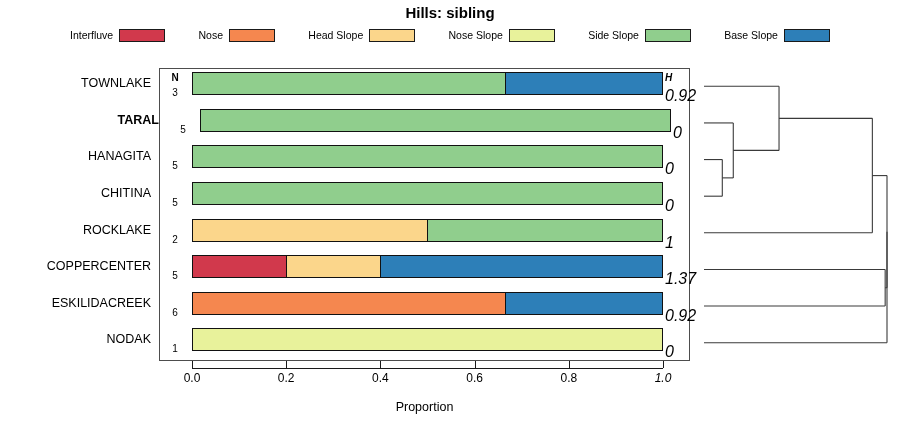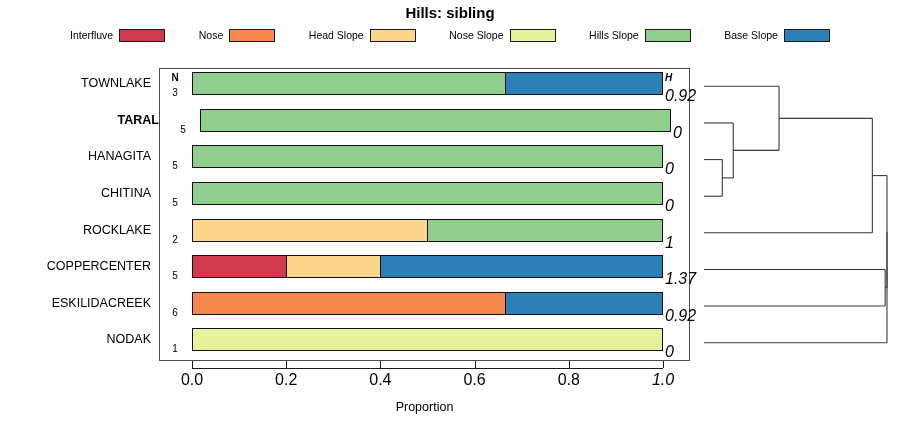--- a/index.html
+++ b/index.html
@@ -169,21 +169,21 @@
     width: 1px;
     height: 7px;
     background: #1a1a1a;
   }
   .x-ticklabel {
     position: absolute;
     top: 10px;
     width: 40px;
     margin-left: -20px;
     text-align: center;
-    font-size: 16px;
+    font-size: 12px;
   }
   #x-axis-title {
     position: absolute;
     left: 159px; top: 400px;
     width: 531px;
     text-align: center;
     font-size: 12.5px;
   }
 
   
@@ -212,21 +212,21 @@
       </div>
       <div class="legend-entry">
         <span class="legend-label">Head Slope</span>
         <span class="legend-swatch" style="background: rgb(251, 214, 139);"></span>
       </div>
       <div class="legend-entry">
         <span class="legend-label">Nose Slope</span>
         <span class="legend-swatch" style="background: rgb(232, 242, 155);"></span>
       </div>
       <div class="legend-entry">
-        <span class="legend-label">Hills Slope</span>
+        <span class="legend-label">Side Slope</span>
         <span class="legend-swatch" style="background: rgb(144, 206, 141);"></span>
       </div>
       <div class="legend-entry">
         <span class="legend-label">Base Slope</span>
         <span class="legend-swatch" style="background: rgb(45, 127, 184);"></span>
       </div>
     </div>
 
   <div id="plot-frame"></div>
 

